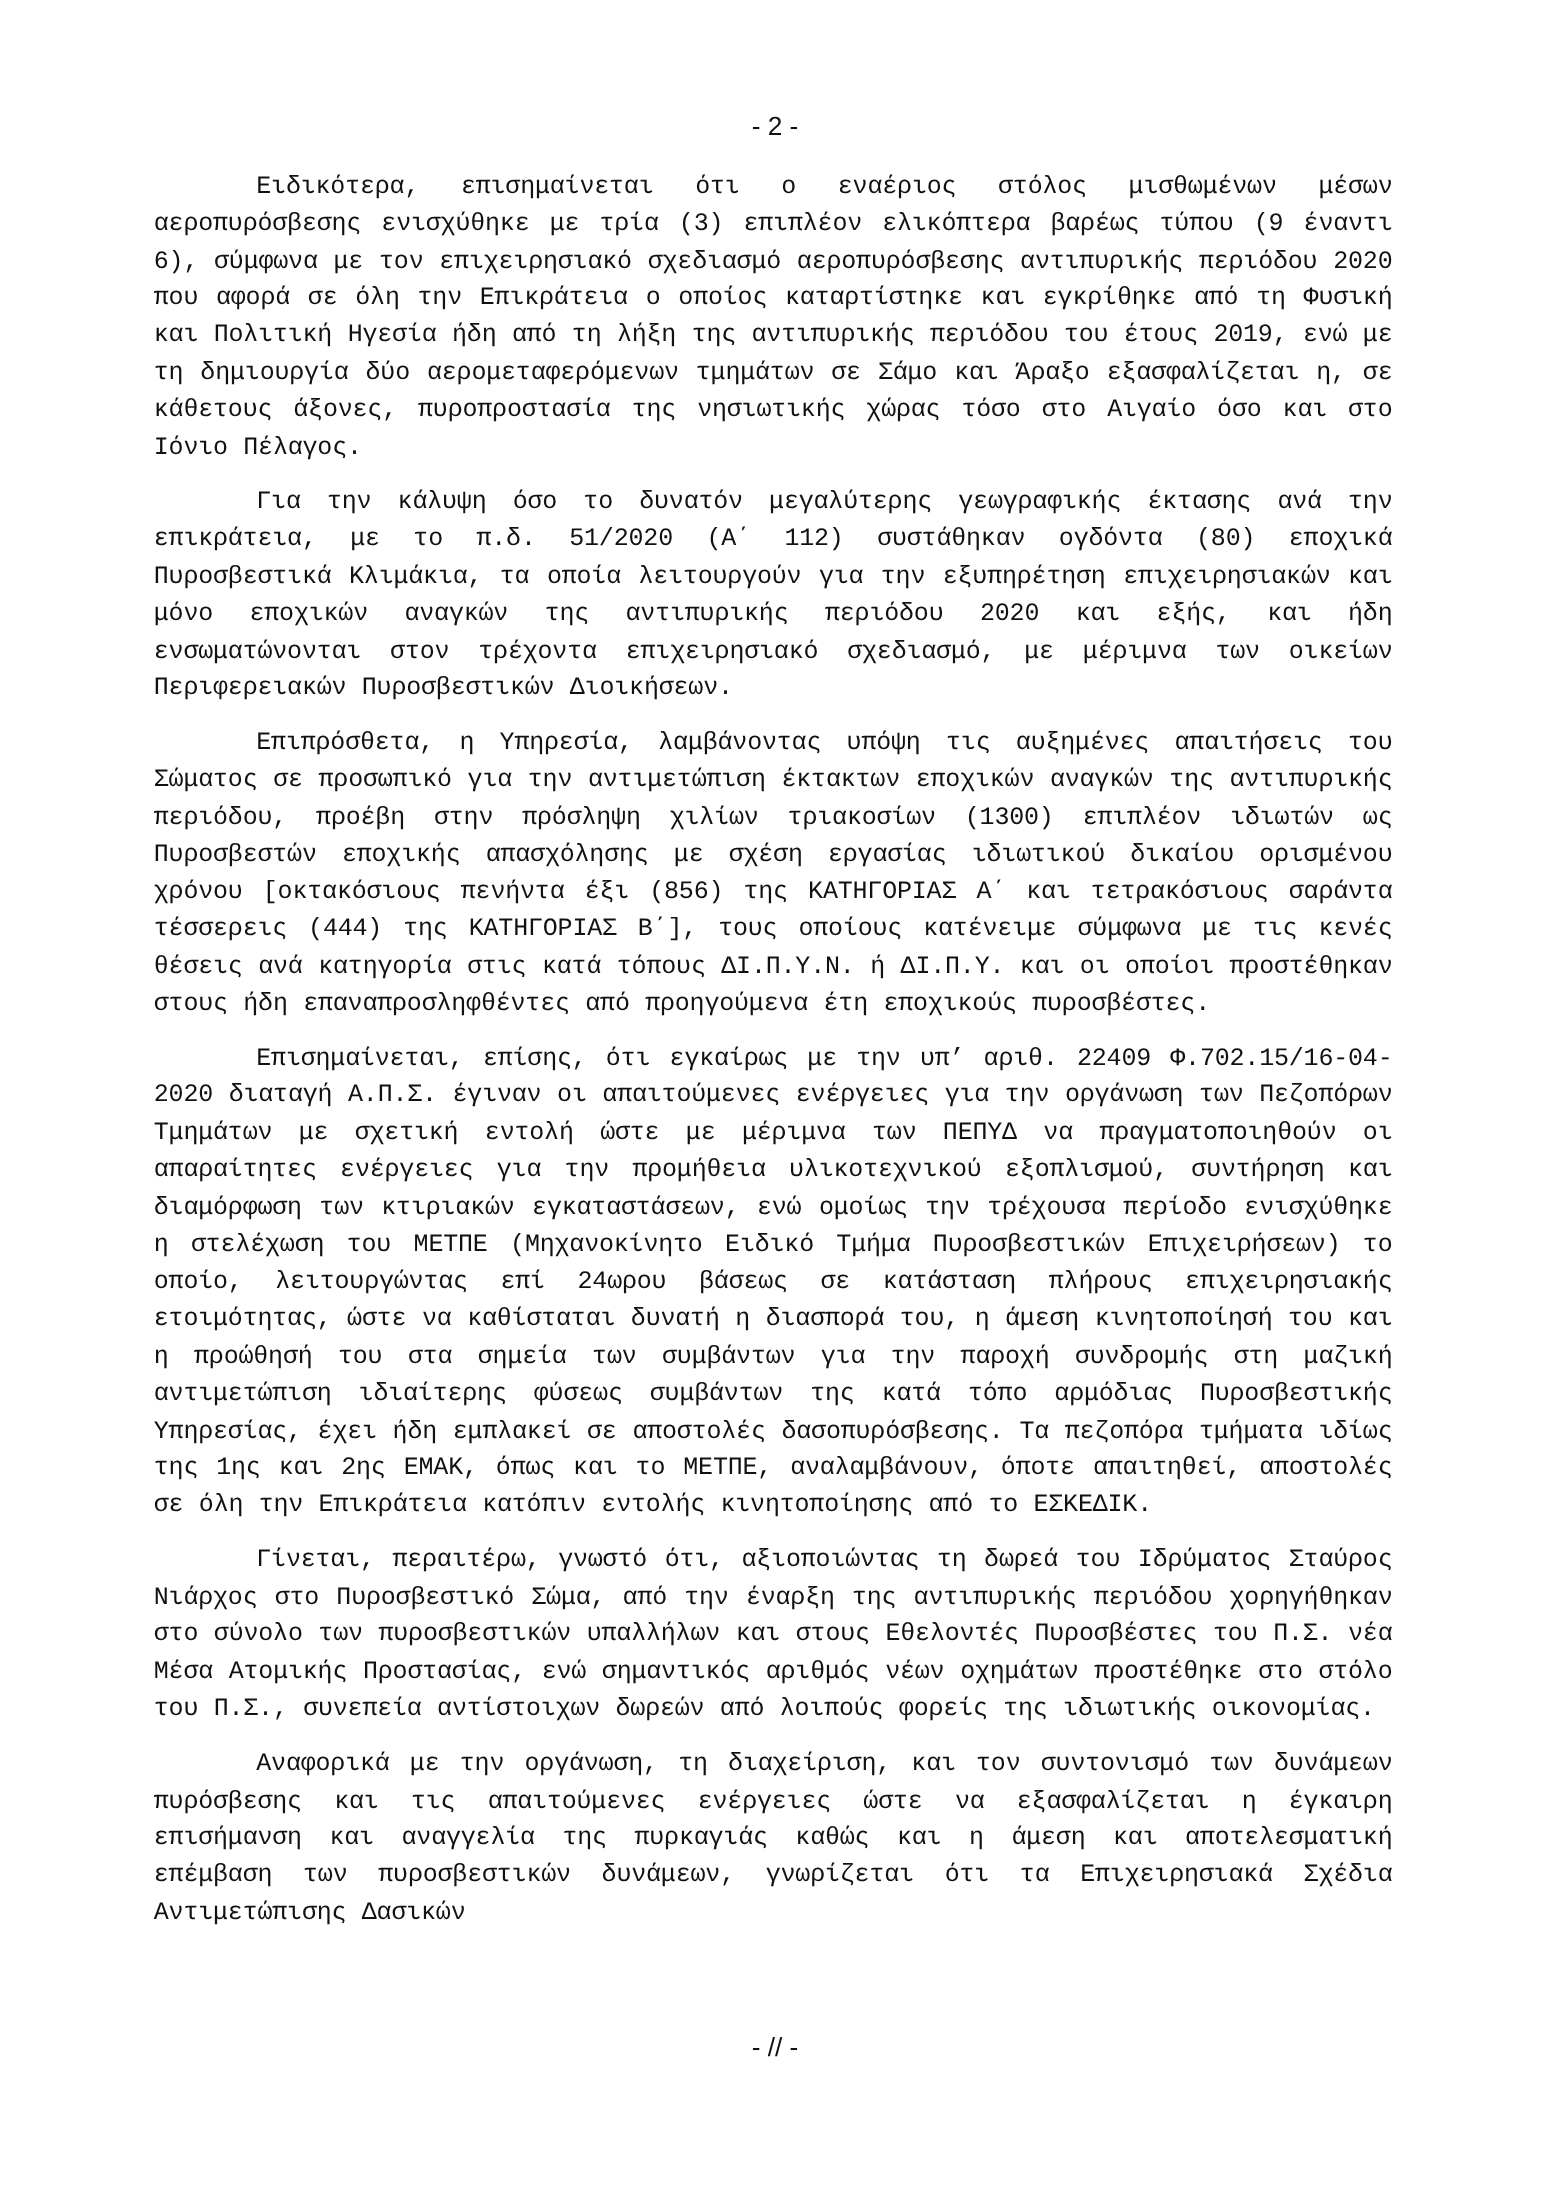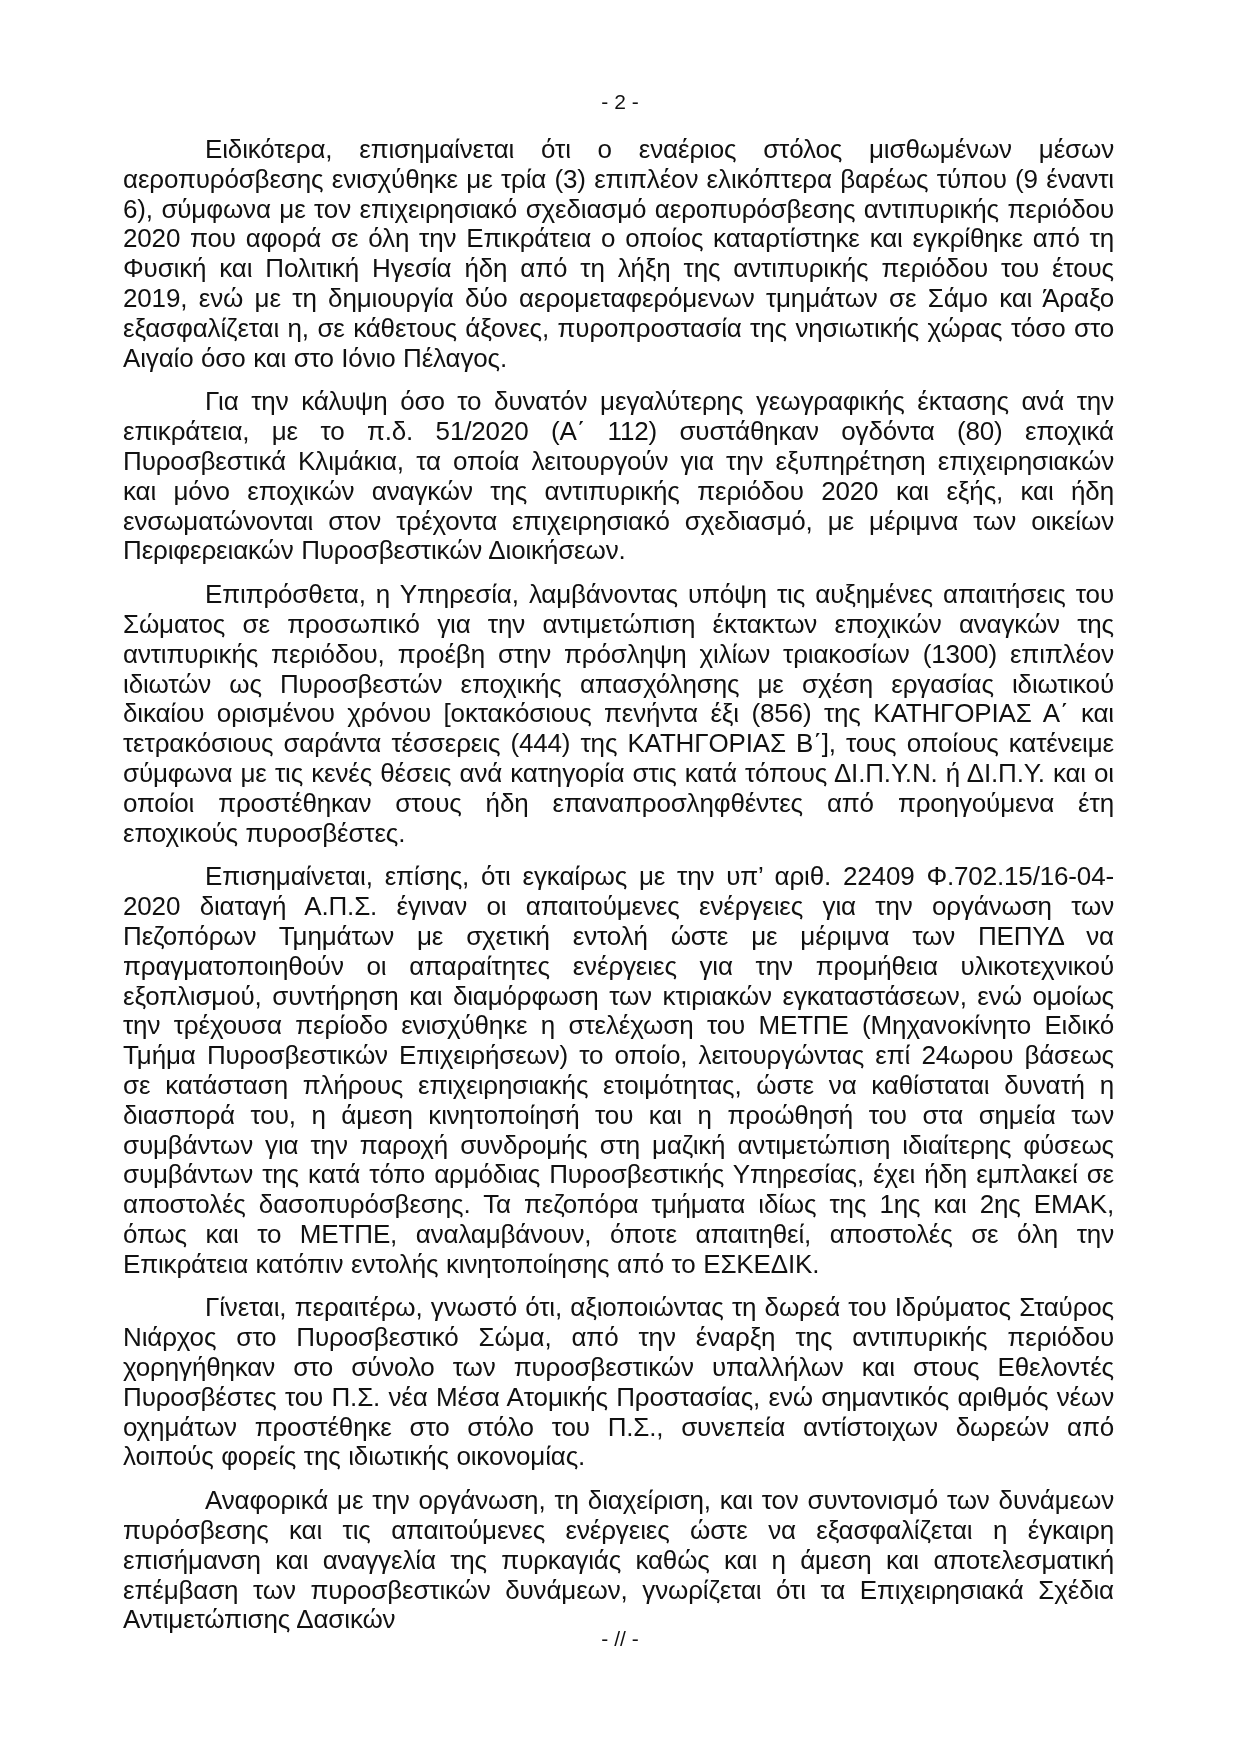--- a/index.html
+++ b/index.html
@@ -12,22 +12,22 @@
   .page-number {
     position: absolute; top: 88px; left: 0; width: 1240px;
     text-align: center; font-size: 21px; line-height: 28px;
     font-family: "Liberation Sans", sans-serif;
   }
   .body-text {
     position: absolute; top: 135px; left: 123px; width: 995px;
   }
   .para {
     margin: 0 4px 14px 0;
-    font-family: Liberation Sans, sans-serif;
-    font-size: 26px; line-height: 29.8px;
+    font-family: Liberation Mono, monospace;
+    font-size: 20px; line-height: 29.8px;
     text-align: justify; text-indent: 82px;
     letter-spacing: -0.15px;
     word-spacing: 0.5px;
   }
   .footer-mark {
     position: absolute; top: 1625px; left: 0; width: 1240px;
     text-align: center; font-size: 21px; line-height: 28px;
     font-family: "Liberation Sans", sans-serif;
   }
 </style>

